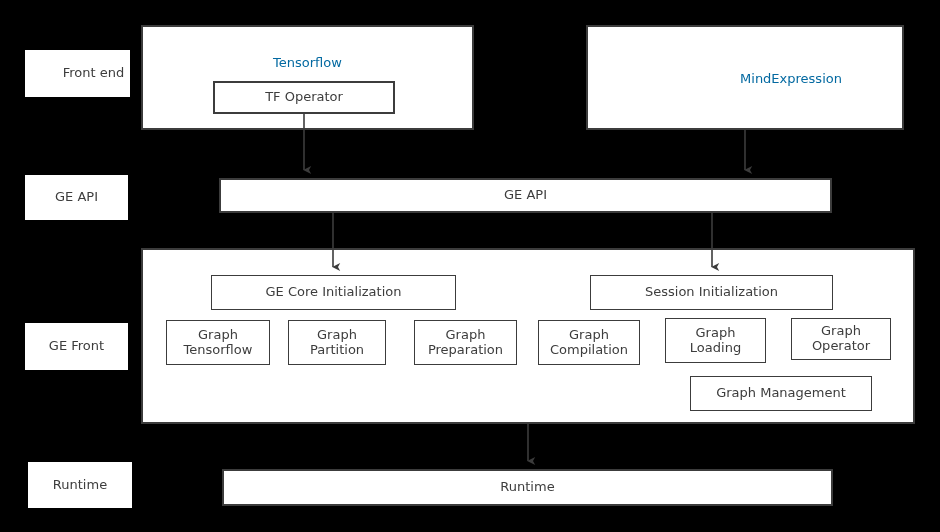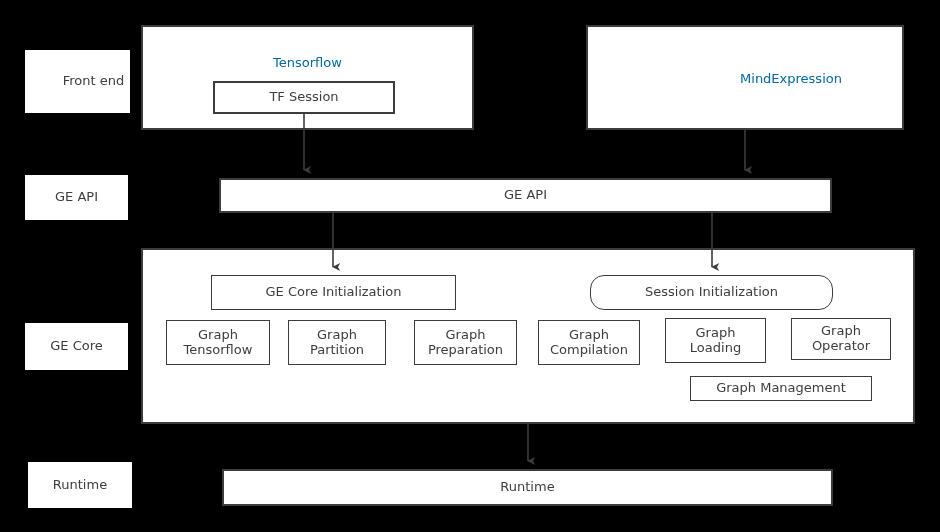--- a/index.html
+++ b/index.html
@@ -56,59 +56,59 @@
     width: 940px;
     height: 532px;
     pointer-events: none;
   }
 </style>
 </head>
 <body>
 
 <div id="stage">
 
-  <div class="box noborder" style="left:25px; top:50px; width:105px; height:63px;padding-left:32px;">
+  <div class="box noborder" style="left:25px; top:50px; width:105px; height:47px;padding-left:32px;">
     <span>Front end</span>
   </div>
 
   <div class="box noborder" style="left:25px; top:175px; width:103px; height:45px;">
     <span>GE API</span>
   </div>
 
   <div class="box noborder" style="left:25px; top:323px; width:103px; height:47px;">
-    <span>GE Core</span>
+    <span>GE Front</span>
   </div>
 
   <div class="box noborder" style="left:28px; top:462px; width:104px; height:46px;">
     <span>Runtime</span>
   </div>
 
   <div class="container-box" style="left:141px; top:25px; width:333px; height:105px;"></div>
   <div class="group-title" style="left:141px; top:55px; width:333px;">
     <span>Tensorflow</span>
   </div>
   <div class="box bordered" style="left:213px; top:81px; width:182px; height:33px;">
-    <span>TF Session</span>
+    <span>TF Operator</span>
   </div>
 
   <div class="container-box" style="left:586px; top:25px; width:318px; height:105px;"></div>
   <div class="group-title" style="left:586px; top:71px; width:318px;padding-left:46px;">
     <span>MindExpression</span>
   </div>
 
   <div class="box bordered" style="left:219px; top:178px; width:613px; height:35px;">
     <span>GE API</span>
   </div>
 
   <div class="container-box" style="left:141px; top:248px; width:774px; height:176px;"></div>
 
   <div class="box bordered thin" style="left:211px; top:275px; width:245px; height:35px;">
     <span>GE Core Initialization</span>
   </div>
-  <div class="box bordered thin" style="left:590px; top:275px; width:243px; height:35px;border-radius:14px;">
+  <div class="box bordered thin" style="left:590px; top:275px; width:243px; height:35px;">
     <span>Session Initialization</span>
   </div>
 
   <div class="box bordered thin" style="left:166px; top:320px; width:104px; height:45px; flex-direction:column;">
     <span>Graph</span>
     <span>Tensorflow</span>
   </div>
   <div class="box bordered thin" style="left:288px; top:320px; width:98px; height:45px; flex-direction:column;">
     <span>Graph</span>
     <span>Partition</span>
@@ -123,21 +123,21 @@
   </div>
   <div class="box bordered thin" style="left:665px; top:318px; width:101px; height:45px; flex-direction:column;">
     <span>Graph</span>
     <span>Loading</span>
   </div>
   <div class="box bordered thin" style="left:791px; top:318px; width:100px; height:42px; flex-direction:column;">
     <span>Graph</span>
     <span>Operator</span>
   </div>
 
-  <div class="box bordered thin" style="left:690px; top:376px; width:182px; height:25px;">
+  <div class="box bordered thin" style="left:690px; top:376px; width:182px; height:35px;">
     <span>Graph Management</span>
   </div>
 
   <div class="box bordered" style="left:222px; top:469px; width:611px; height:37px;">
     <span>Runtime</span>
   </div>
 
   <svg class="arrows" viewBox="0 0 940 532">
     <defs>
       <marker id="ah" markerWidth="9" markerHeight="9" refX="4.5" refY="7.6" orient="auto" markerUnits="userSpaceOnUse">

